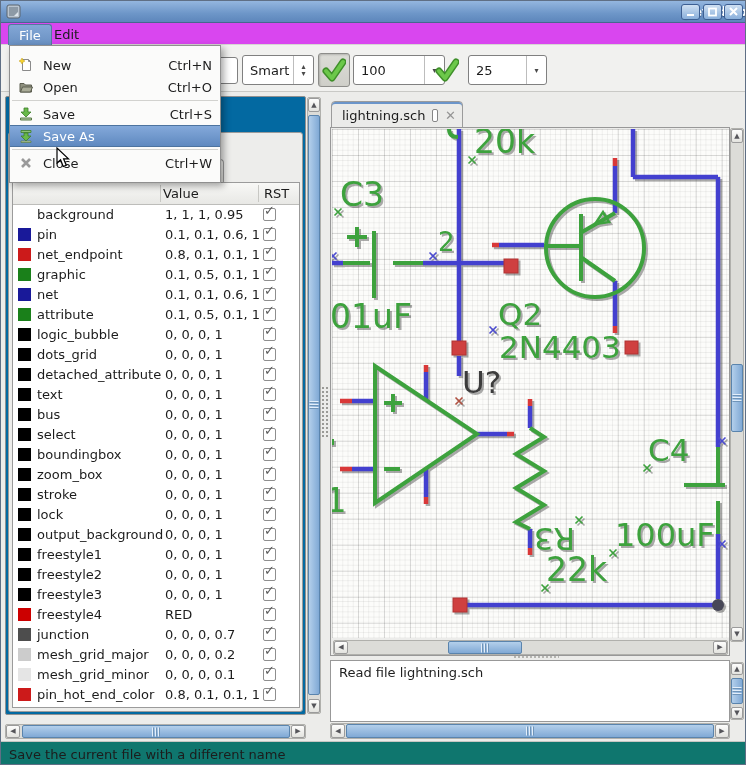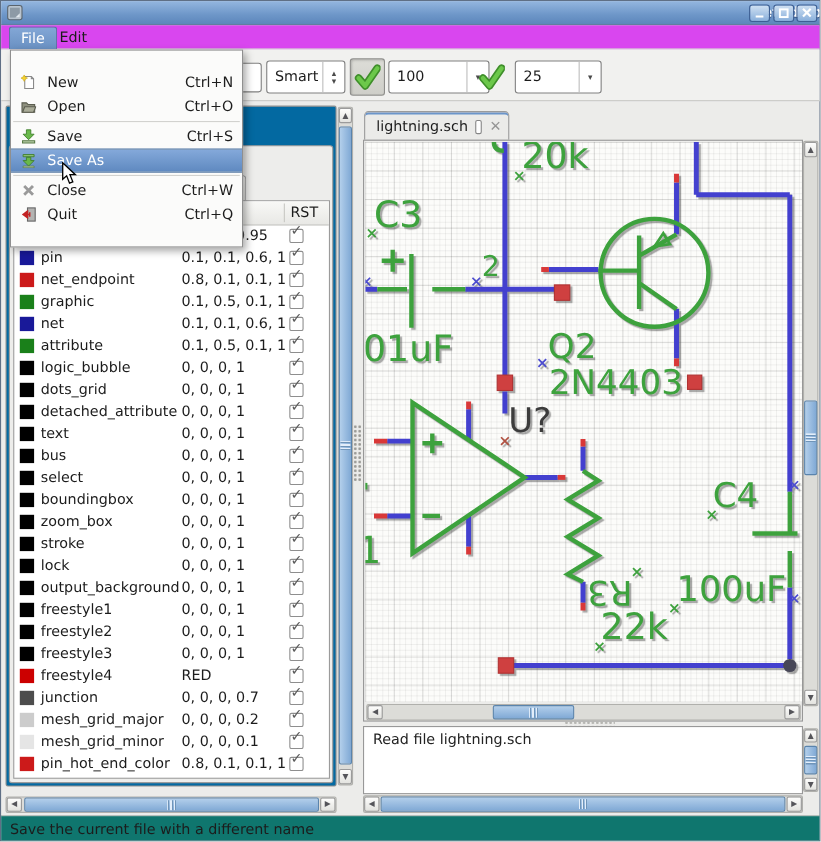--- a/index.html
+++ b/index.html
@@ -76,21 +76,21 @@
   .canvas svg { position:absolute; left:0; top:0; }
   .sch-shadow { filter:drop-shadow(2px 2px 0.6px rgba(70,70,70,0.45)); }
   .canvas text { font-family:"DejaVu Sans","Liberation Sans",sans-serif; }
 
   .log-frame { position:absolute; left:329px; top:659px; width:400px; height:62px; border:1px solid #989898; background:#fff; }
   .log-text { position:absolute; left:8px; top:4px; color:#222; }
   .statusbar { position:absolute; left:0; top:740px; width:746px; height:34px; background:#0f766e; border-top:1px solid #c6c6c3; }
   .status-text { position:absolute; left:8px; top:5px; }
 
   
-  .menu { position:absolute; left:8px; top:44px; width:212px; background:#fbfbfa; border:1px solid #8f8f8f; box-shadow:3px 3px 7px rgba(0,0,0,.35); padding:18px 0; z-index:50; }
+  .menu { position:absolute; left:8px; top:44px; width:212px; background:#fbfbfa; border:1px solid #8f8f8f; box-shadow:3px 3px 7px rgba(0,0,0,.35); padding:8px 0; z-index:50; }
   .mi { position:relative; height:22px; display:flex; align-items:center; padding:0 8px 0 8px; color:#1d1d1d; }
   .mi .ic { width:16px; height:16px; display:flex; align-items:center; justify-content:center; }
   .mi .lbl { margin-left:9px; }
   .mi .accel { margin-left:auto;text-align:center; }
   .mi.hl { background:linear-gradient(#84a9da,#5f89c0); border-top:1px solid #4d739f; border-bottom:1px solid #4d739f; color:#fff; }
   .msep { height:5px; position:relative; }
   .msep:after { content:""; position:absolute; left:2px; right:2px; top:2px; height:1px; background:#d2d2cf; }
   .cursor { position:absolute; left:55px; top:146px; z-index:60; }
 </style>
 </head>
@@ -599,29 +599,19 @@
     <div class="msep"></div>
     <div class="mi">
       <span class="ic">
         <svg width="12" height="12" viewBox="0 0 12 12">
             <path d="M2,2 L10,10 M10,2 L2,10" stroke="#9a9a9a" stroke-width="2.6"></path>
           </svg>
       </span>
       <span class="lbl">Close</span>
         <span class="accel">Ctrl+W</span>
     </div>
-    <div class="mi">
-      <span class="ic">
-        <svg width="14" height="14" viewBox="0 0 14 14">
-          <rect x="6" y="1" width="7" height="12" fill="#b4b4b2" stroke="#666"></rect>
-          <path d="M8,5 v4 M8,7 H3 M6,4 L2,7 L6,10 Z" stroke="#c32222" fill="#c32222" stroke-width="1.4"></path>
-        </svg>
-      </span>
-      <span class="lbl">Quit</span>
-        <span class="accel">Ctrl+Q</span>
-    </div>
   </div>
 
   <svg class="cursor" width="15" height="21" viewBox="0 0 15 21">
     <path d="M1,1 L1,16 L4.6,12.8 L7.2,19.5 L10.2,18.3 L7.6,11.8 L12.5,11.8 Z" fill="#fff" stroke="#000" stroke-width="1.2"></path>
   </svg>
 
 </div>
 
 </body></html>

